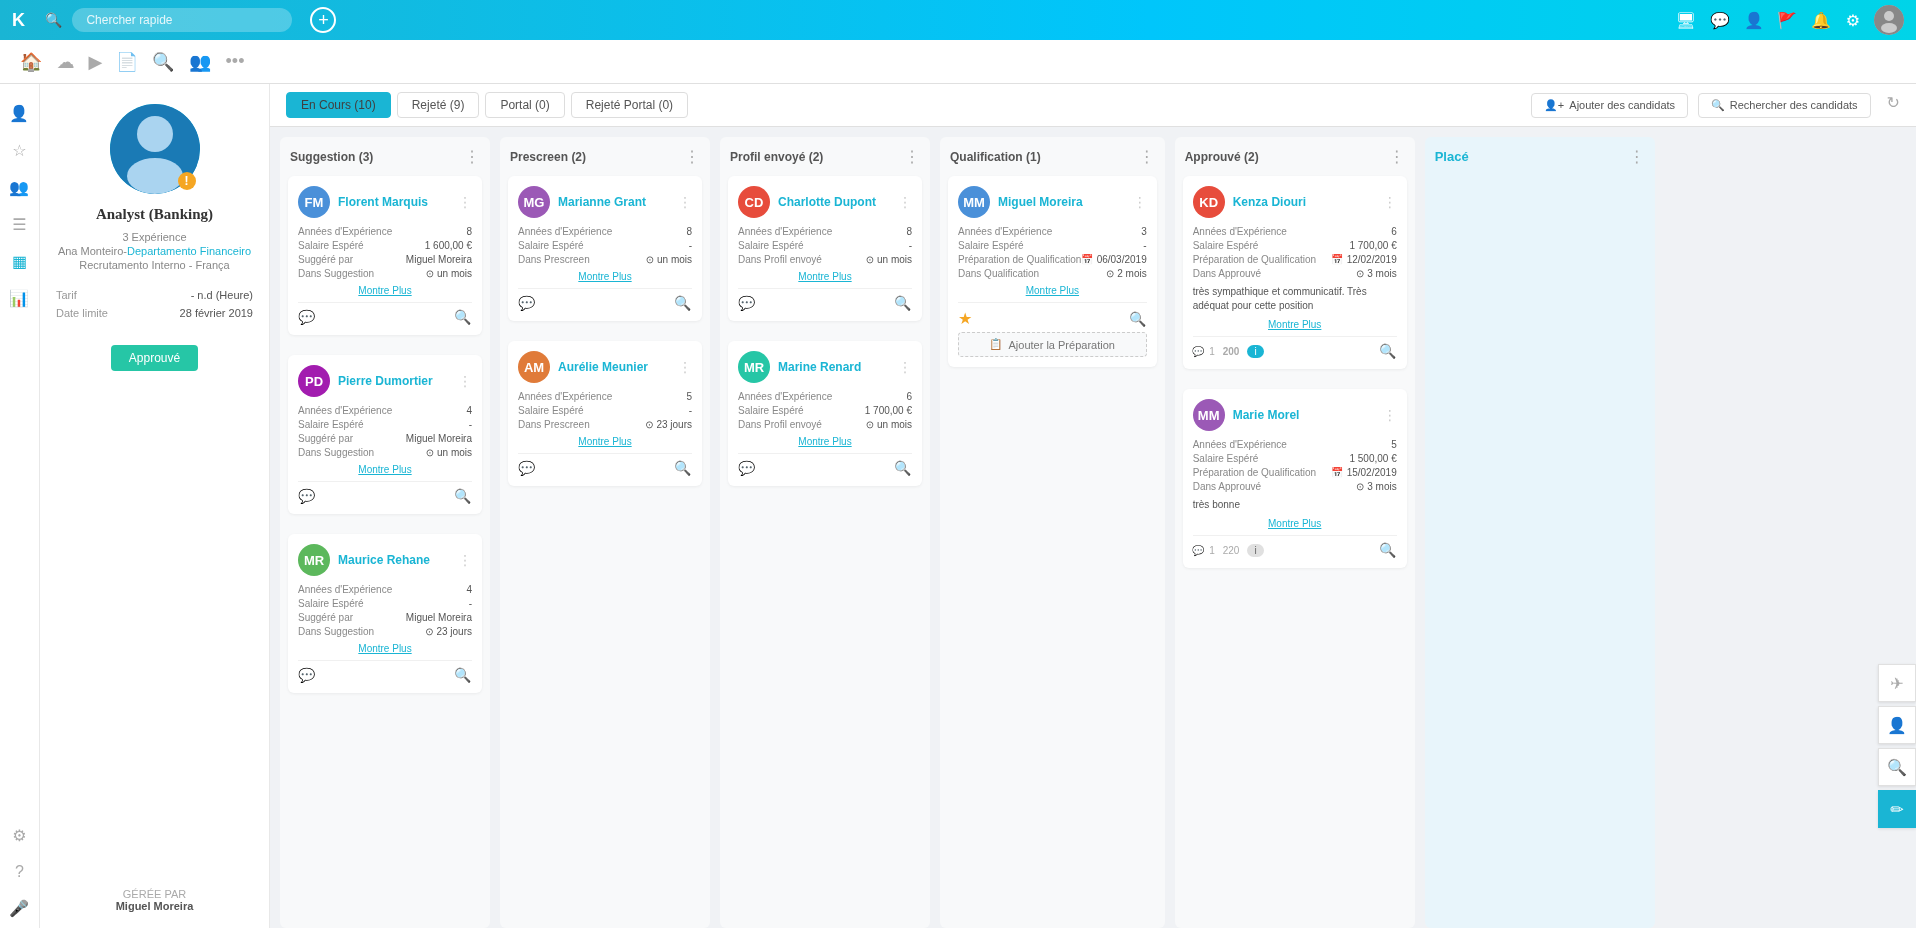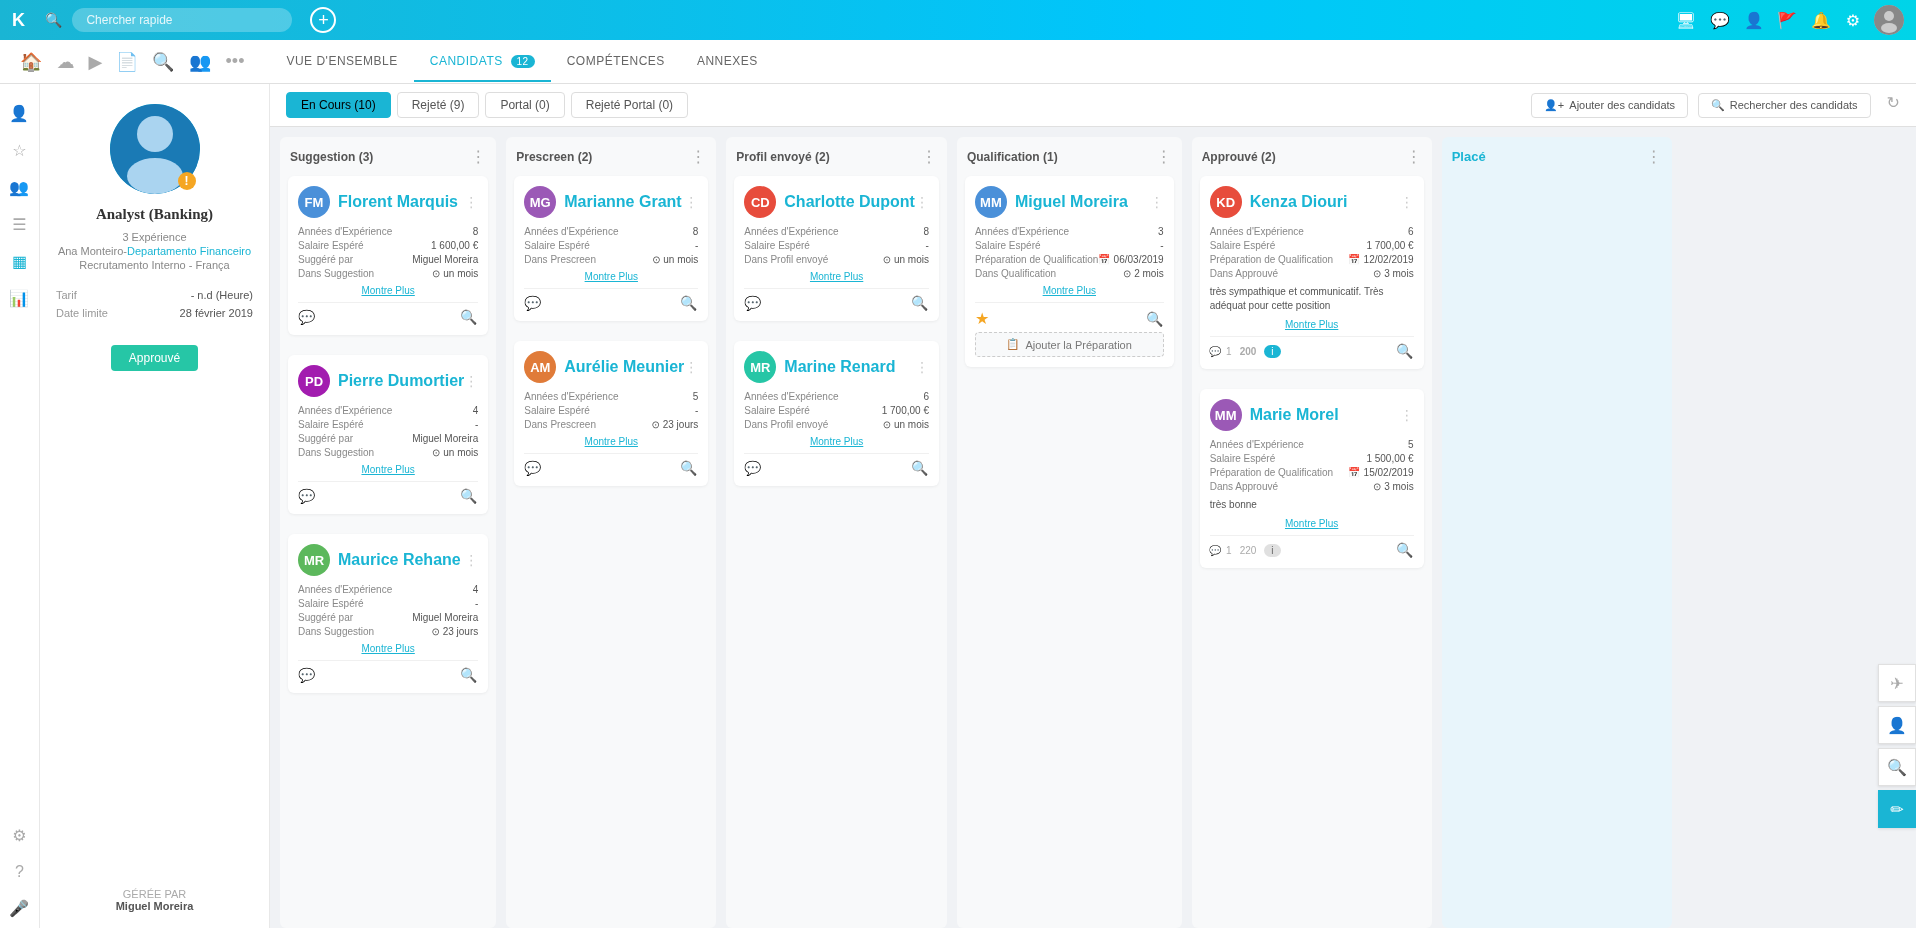--- a/index.html
+++ b/index.html
@@ -70,39 +70,39 @@
     .status-btn { margin-top: 20px; background: #26c6a6; color: #fff; border: none; border-radius: 4px; padding: 6px 18px; font-size: 12px; cursor: pointer; }
     .managed-by { position: absolute; bottom: 16px; text-align: center; font-size: 11px; color: #aaa; }
     .managed-by strong { color: #555; display: block; }
 
     
     .content-area { flex: 1; display: flex; flex-direction: column; overflow: hidden; }
 
     
     .filter-tabs { background: #fff; padding: 8px 16px; display: flex; align-items: center; gap: 6px; border-bottom: 1px solid #e0e0e0; }
     .filter-tab { padding: 5px 14px; border-radius: 4px; font-size: 12px; cursor: pointer; border: 1px solid #ddd; color: #555; background: #fff; }
-    .filter-tab.active { background: #1ab5d4; color: #000000; border-color: #1ab5d4; }
+    .filter-tab.active { background: #1ab5d4; color: #404040; border-color: #1ab5d4; }
     .filter-tabs-right { margin-left: auto; display: flex; gap: 10px; }
     .filter-tabs-right .action-btn { display: flex; align-items: center; gap: 5px; padding: 5px 12px; border: 1px solid #ddd; border-radius: 4px; background: #fff; font-size: 11px; color: #555; cursor: pointer; }
     .refresh-icon { color: #aaa; font-size: 16px; cursor: pointer; margin-left: 6px; }
 
     
     .kanban { display: flex; flex: 1; overflow-x: auto; padding: 10px 10px 0; gap: 10px; background: #f0f2f5; }
     .kanban-col { min-width: 210px; max-width: 230px; background: #f8f9fa; border-radius: 6px; display: flex; flex-direction: column; }
     .kanban-col.placed { min-width: 180px; background: #e8f5fb; }
     .col-header { display: flex; align-items: center; justify-content: space-between; padding: 10px 10px 6px; }
     .col-title { font-size: 12px; font-weight: 600; color: #555; }
     .col-more { color: #aaa; cursor: pointer; font-size: 16px; }
     .col-cards { padding: 4px 8px 8px; display: flex; flex-direction: column; gap: 20px; flex: 1; overflow-y: auto; }
 
     
     .card { background: #fff; border-radius: 6px; padding: 10px; box-shadow: 0 1px 3px rgba(0,0,0,0.06); }
     .card-header { display: flex; align-items: center; justify-content: space-between; margin-bottom: 8px; }
     .card-avatar { width: 32px; height: 32px; border-radius: 50%; background: #ccc; display: flex; align-items: center; justify-content: center; color: #fff; font-size: 13px; font-weight: 600; margin-right: 8px; flex-shrink: 0; overflow: hidden; }
-    .card-name { font-size: 16px; font-weight: 600; color: #1ab5d4; cursor: pointer; flex: 1; }
+    .card-name { font-size: 12px; font-weight: 600; color: #1ab5d4; cursor: pointer; flex: 1; }
     .card-menu { color: #ccc; font-size: 14px; cursor: pointer; }
     .card-field { display: flex; justify-content: space-between; font-size: 10px; color: #888; margin-bottom: 3px; }
     .card-field-label { }
     .card-field-value { font-weight: 500; color: #555; text-align: right; }
     .card-link { font-size: 10px; color: #1ab5d4; text-decoration: underline; cursor: pointer; display: block; margin: 6px 0 4px; text-align: center; }
     .card-footer { display: flex; align-items: center; justify-content: space-between; margin-top: 6px; padding-top: 6px; border-top: 1px solid #f0f0f0; }
     .card-footer-icon { color: #aaa; font-size: 14px; cursor: pointer; }
     .card-note { font-size: 10px; color: #555; margin: 6px 0; line-height: 1.4; }
     .card-star { color: #f5a623; font-size: 16px; }
     .card-badge { background: #1ab5d4; color: #fff; border-radius: 10px; padding: 1px 7px; font-size: 10px; margin-left: 4px; }
@@ -158,26 +158,20 @@
 </div>
 
 <div class="second-nav">
   <span class="icon-btn">🏠</span>
   <span class="icon-btn">☁</span>
   <span class="icon-btn">▶</span>
   <span class="icon-btn">📄</span>
   <span class="icon-btn">🔍</span>
   <span class="icon-btn">👥</span>
   <span class="icon-btn">•••</span>
-  <div class="tab-main">
-    <div class="tab">VUE D'ENSEMBLE</div>
-    <div class="tab active">CANDIDATS <span class="badge">12</span></div>
-    <div class="tab">COMPÉTENCES</div>
-    <div class="tab">ANNEXES</div>
-  </div>
 </div>
 
 <div class="main-layout">
 
   <div class="left-sidebar">
     <span class="side-icon" style="margin-top:10px;">👤</span>
     <span class="side-icon">☆</span>
     <span class="side-icon">👥</span>
     <span class="side-icon">☰</span>
     <span class="side-icon active" style="color:#1ab5d4;">▦</span>

